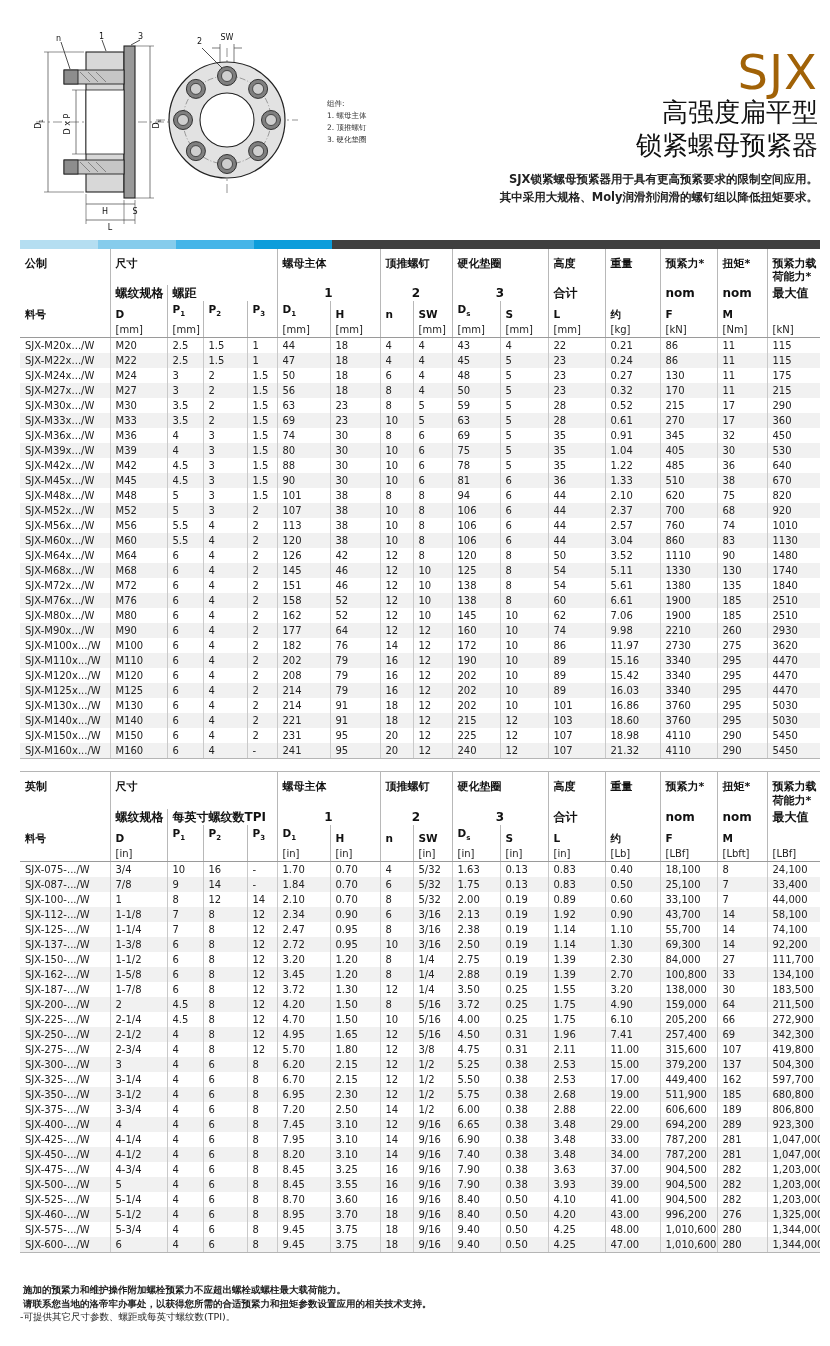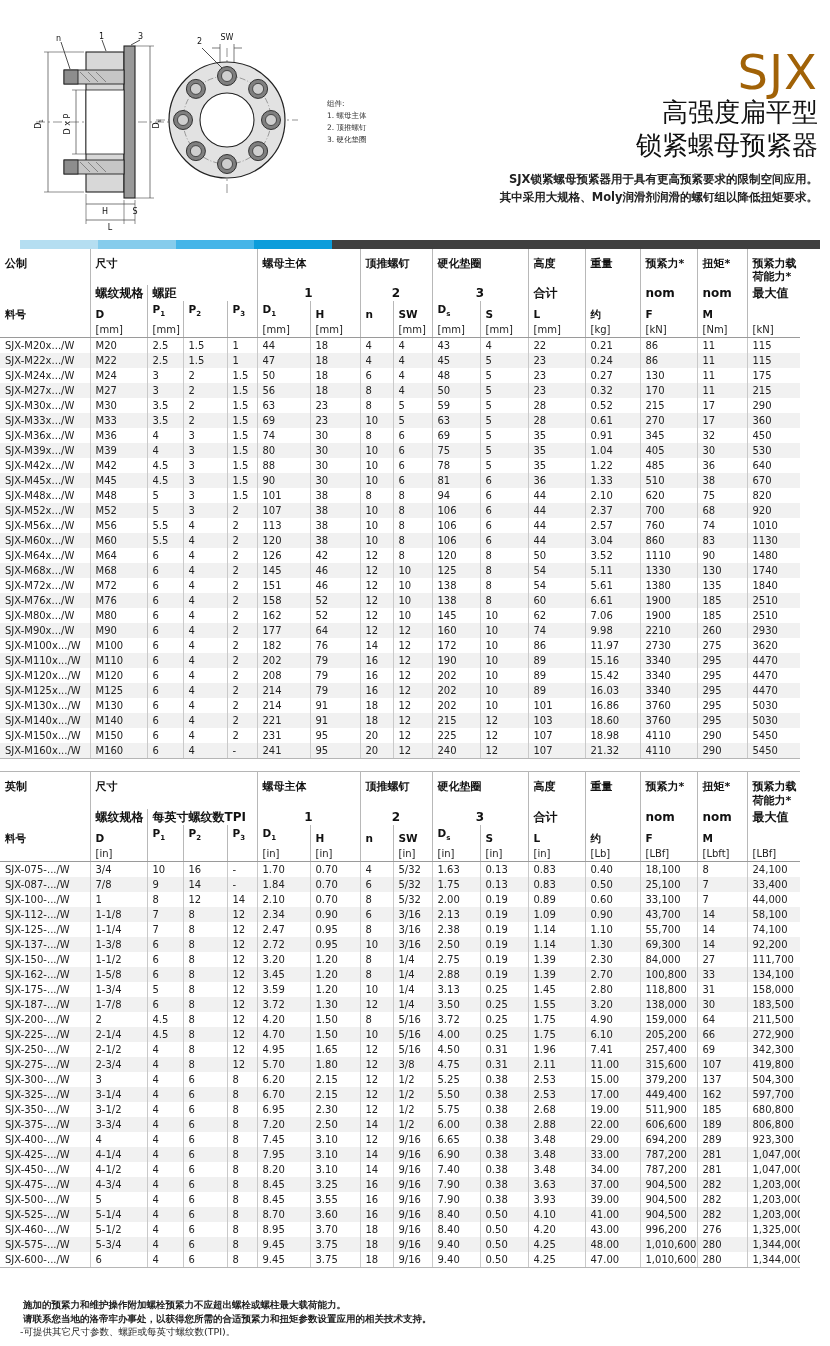--- a/index.html
+++ b/index.html
@@ -17,21 +17,21 @@
   .desc{margin-top:10px;font-size:11.5px;font-weight:700;line-height:1.55;color:#222;}
   
   .color-bar{margin-left:20px;width:800px;height:9px;display:flex;}
   .color-bar .seg{height:100%;}
   .color-bar .seg:nth-child(1){width:78px;}
   .color-bar .seg:nth-child(2){width:78px;}
   .color-bar .seg:nth-child(3){width:78px;}
   .color-bar .seg:nth-child(4){width:78px;}
   .color-bar .seg:nth-child(5){flex:1;}
   
-  table{border-collapse:collapse;table-layout:fixed;width:800px;}
+  table{border-collapse:collapse;table-layout:fixed;width:800px;margin-left:20px;}
   .tbl2{margin-top:12px;border-top:1px solid #b5b5b5;}
   th,td{text-align:left;vertical-align:bottom;white-space:nowrap;overflow:hidden;padding:0 0 0 5px;}
   thead th{font-weight:700;color:#111;}
   thead th:not(:first-child){border-left:1px solid #b8b8b8;}
   tr.h1 th{font-size:11px;padding-top:8px;padding-bottom:2px;vertical-align:top;line-height:1.2;}
   tr.h2 th{font-size:12px;height:16px;line-height:16px;}
   tr.h2 th.c{text-align:center;padding:0;}
   tr.h3 th{font-size:10.5px;height:16px;line-height:16px;}
   tr.h3 th sub{font-size:7px;}
   tr.h4 th{font-weight:400;font-size:10px;height:15px;line-height:15px;border-bottom:1px solid #9a9a9a;color:#222;}
@@ -916,21 +916,21 @@
         <td>1-1/8</td>
         <td>7</td>
         <td>8</td>
         <td>12</td>
         <td>2.34</td>
         <td>0.90</td>
         <td>6</td>
         <td>3/16</td>
         <td>2.13</td>
         <td>0.19</td>
-        <td>1.09</td>
+        <td>1.92</td>
         <td>0.90</td>
         <td>43,700</td>
         <td>14</td>
         <td>58,100</td>
       </tr>
       <tr>
         <td>SJX-125-.../W</td>
         <td>1-1/4</td>
         <td>7</td>
         <td>8</td>
@@ -993,38 +993,20 @@
         <td>1.20</td>
         <td>8</td>
         <td>1/4</td>
         <td>2.88</td>
         <td>0.19</td>
         <td>1.39</td>
         <td>2.70</td>
         <td>100,800</td>
         <td>33</td>
         <td>134,100</td>
-      </tr>
-      <tr>
-        <td>SJX-175-.../W</td>
-        <td>1-3/4</td>
-        <td>5</td>
-        <td>8</td>
-        <td>12</td>
-        <td>3.59</td>
-        <td>1.20</td>
-        <td>10</td>
-        <td>1/4</td>
-        <td>3.13</td>
-        <td>0.25</td>
-        <td>1.45</td>
-        <td>2.80</td>
-        <td>118,800</td>
-        <td>31</td>
-        <td>158,000</td>
       </tr>
       <tr>
         <td>SJX-187-.../W</td>
         <td>1-7/8</td>
         <td>6</td>
         <td>8</td>
         <td>12</td>
         <td>3.72</td>
         <td>1.30</td>
         <td>12</td>

